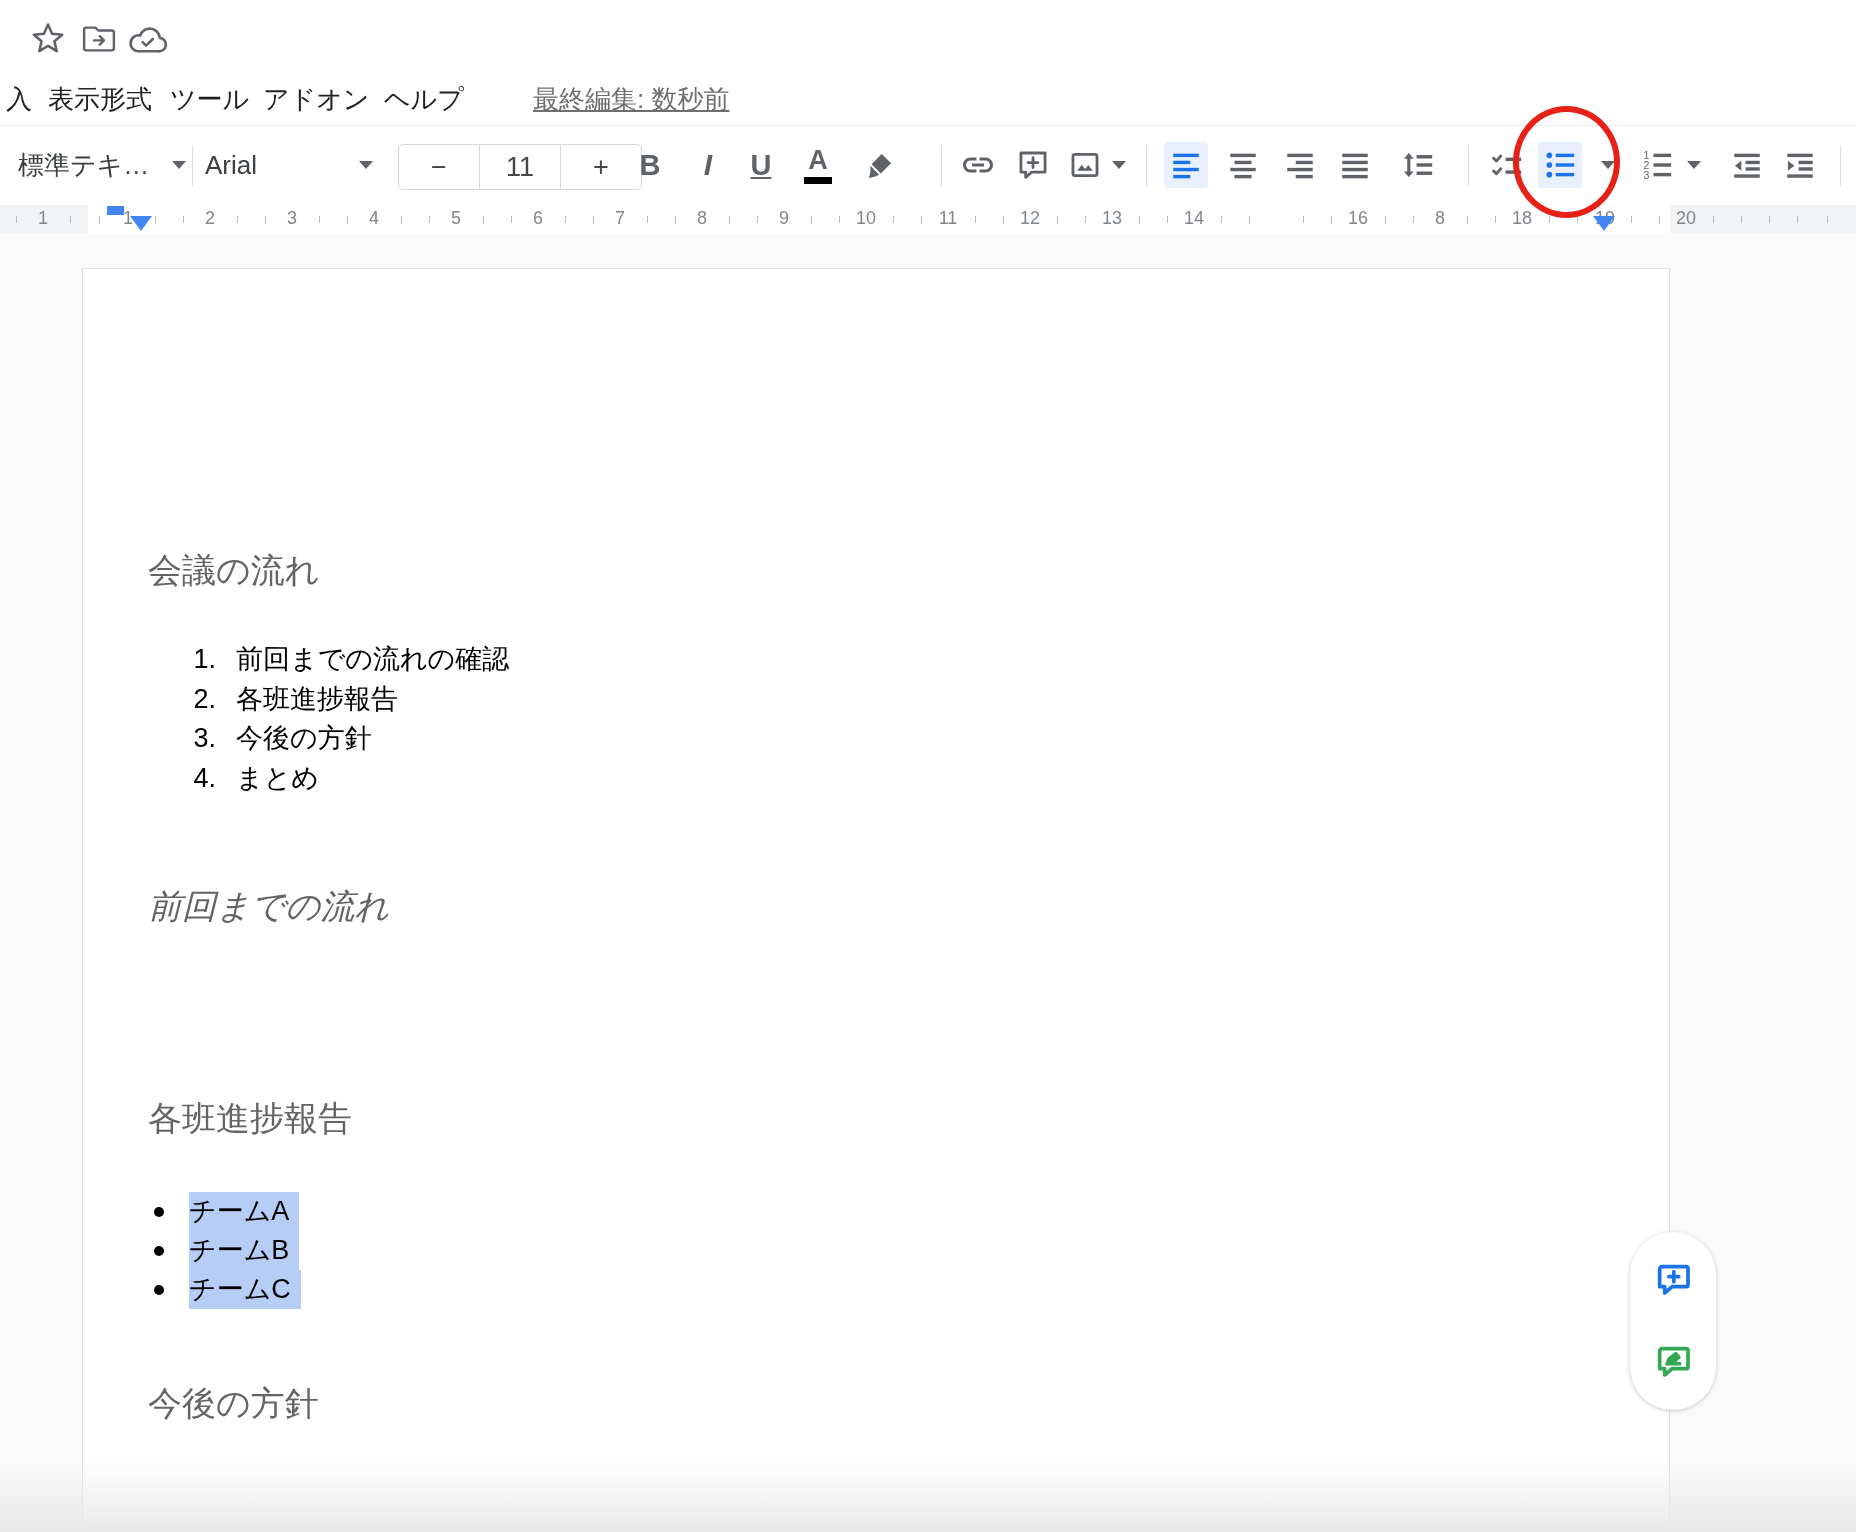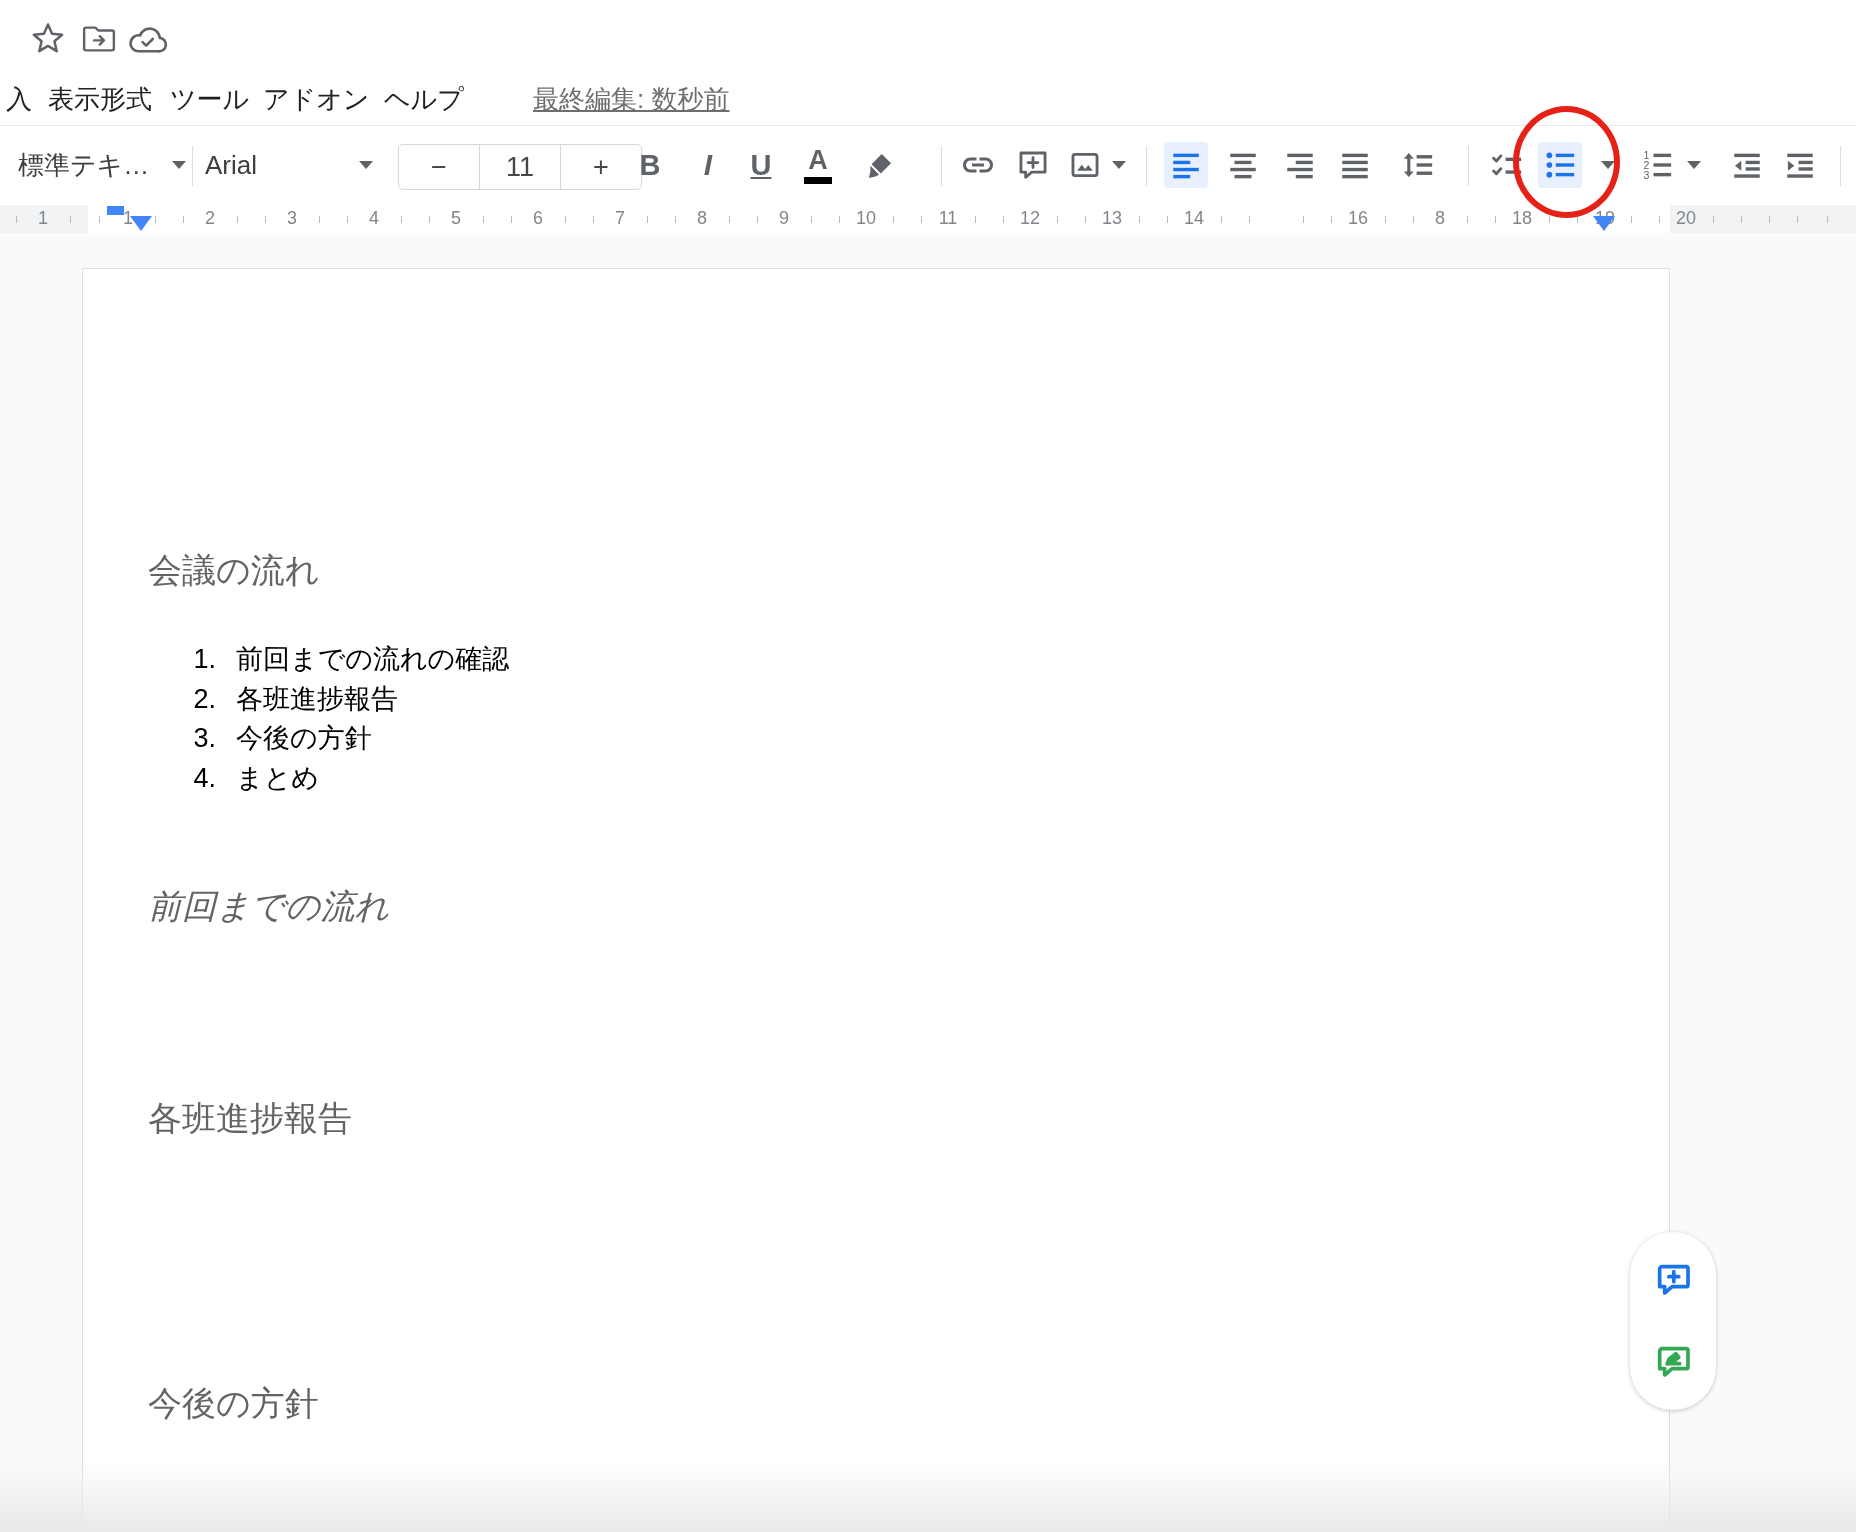--- a/index.html
+++ b/index.html
@@ -395,20 +395,25 @@
             <span class="ol-txt">まとめ</span>
           </div>
       </div>
 
       <div class="blk doc-h h2">前回までの流れ</div>
       <div class="blk doc-para">
       </div>
 
       <div class="blk doc-h h3">各班進捗報告</div>
 
+      <div class="blk ul" style="left:0">
+        <div class="ul-row"><span class="sel">チームA</span></div>
+        <div class="ul-row"><span class="sel">チームB</span></div>
+        <div class="ul-row"><span class="sel">チームC</span></div>
+      </div>
 
       <div class="blk doc-h h4">今後の方針</div>
     </div>
 
     <div class="side-pill">
       <div class="pill-btn pill-comment">
         <svg width="40" height="40" viewBox="0 0 24 24" fill="none" stroke="currentColor" stroke-width="2.2" stroke-linejoin="round">
             <path d="M20 4H5.5A1.5 1.5 0 0 0 4 5.5V16h3v3.8L11.5 16H20a1 1 0 0 0 1-1V5a1 1 0 0 0-1-1z"></path>
             <path d="M12.5 7v6M9.5 10h6" stroke-linecap="round"></path>
           </svg>

